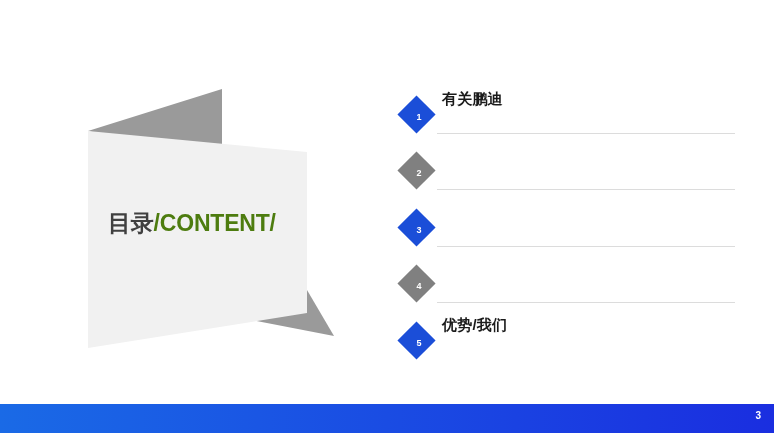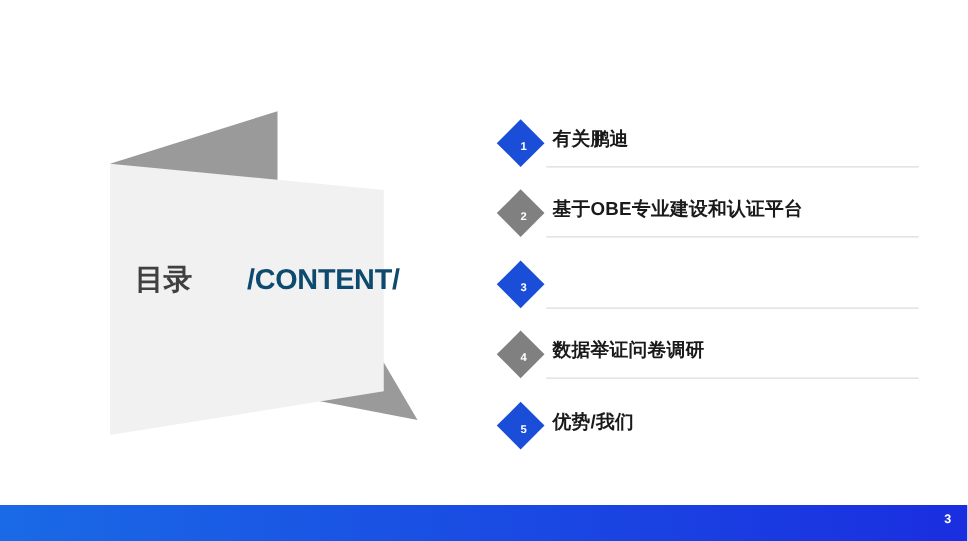--- a/index.html
+++ b/index.html
@@ -41,22 +41,21 @@
     font-size: 23px;
     font-weight: bold;
     letter-spacing: -0.2px;
     white-space: nowrap;
     line-height: 1;
   }
   #ribbon-title .zh {
     color: #404040;
   }
   #ribbon-title .en {
-    color: #0c4a6e;
-    margin-left: 44px;
+    color: #4d7c0f;
   }
 
   
   #content-list {
     position: absolute;
     left: 398px;
     top: 88px;
     width: 350px;
   }
   .content-item {
@@ -90,21 +89,21 @@
     align-items: center;
     justify-content: center;
     color: #ffffff;
     font-size: 9px;
     font-weight: bold;
     line-height: 1;
   }
   .item-label {
     position: absolute;
     left: 44px;
-    top: 14px;
+    top: 2px;
     font-size: 15px;
     font-weight: bold;
     color: #1a1a1a;
     white-space: nowrap;
     letter-spacing: 0.2px;
   }
   .item-rule {
     position: absolute;
     left: 39px;
     top: 45px;
@@ -160,38 +159,36 @@
       </div>
       <div class="item-label">有关鹏迪</div>
       <div class="item-rule"></div>
     </div>
 
     <div class="content-item" style="top:56px;">
       <div class="diamond-wrap">
         <div class="diamond" style="background:#808080;"></div>
         <div class="diamond-num">2</div>
       </div>
-      <div class="item-label">基于OBE专业建设和认证平台</div>
       <div class="item-rule"></div>
     </div>
 
     <div class="content-item" style="top:113px;">
       <div class="diamond-wrap">
         <div class="diamond" style="background:#1b4ed8;"></div>
         <div class="diamond-num">3</div>
       </div>
       <div class="item-rule"></div>
     </div>
 
     <div class="content-item" style="top:169px;">
       <div class="diamond-wrap">
         <div class="diamond" style="background:#808080;"></div>
         <div class="diamond-num">4</div>
       </div>
-      <div class="item-label">数据举证问卷调研</div>
       <div class="item-rule"></div>
     </div>
 
     <div class="content-item" style="top:226px;">
       <div class="diamond-wrap">
         <div class="diamond" style="background:#1b4ed8;"></div>
         <div class="diamond-num">5</div>
       </div>
       <div class="item-label">优势/我们</div>
     </div>

